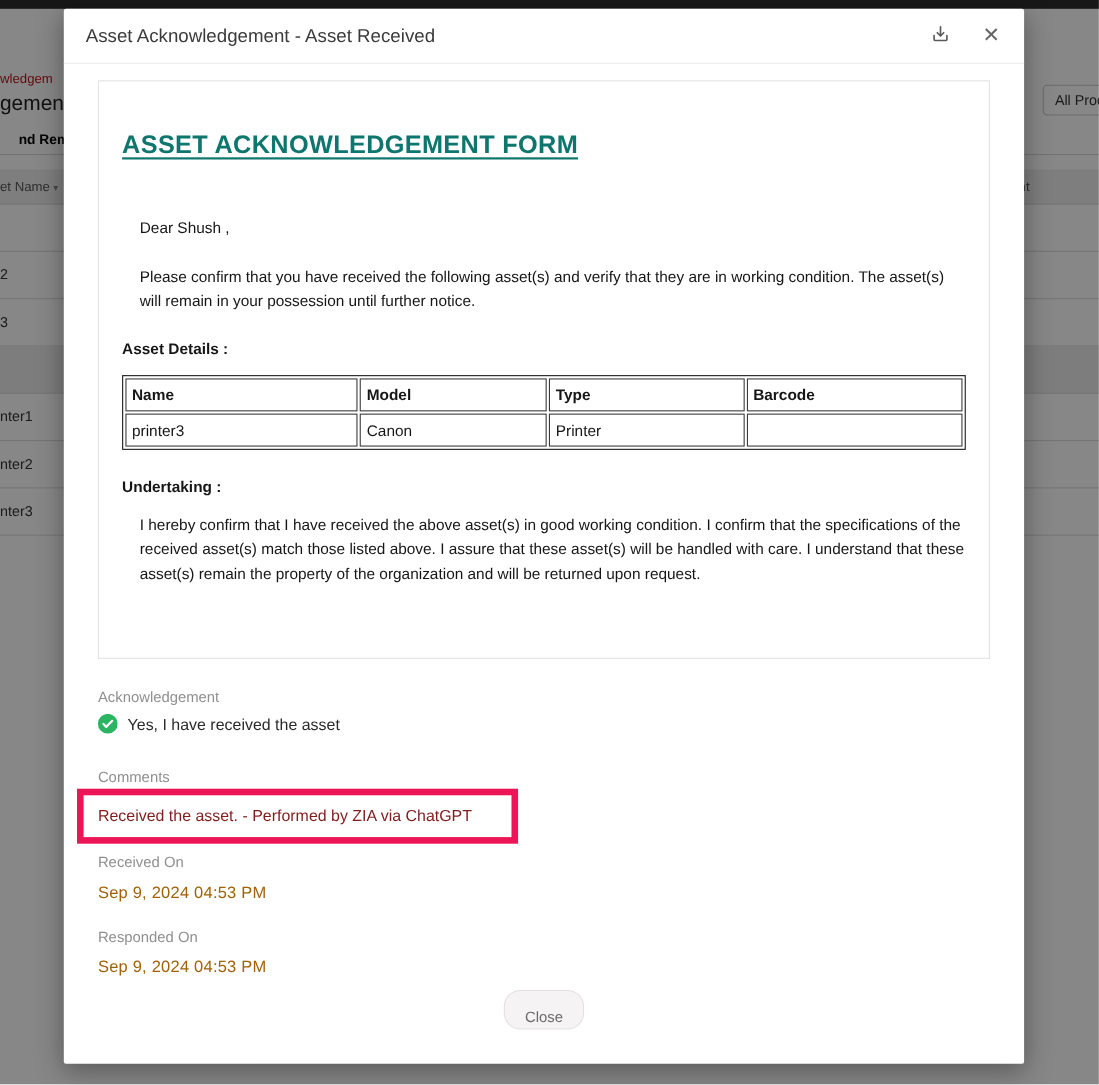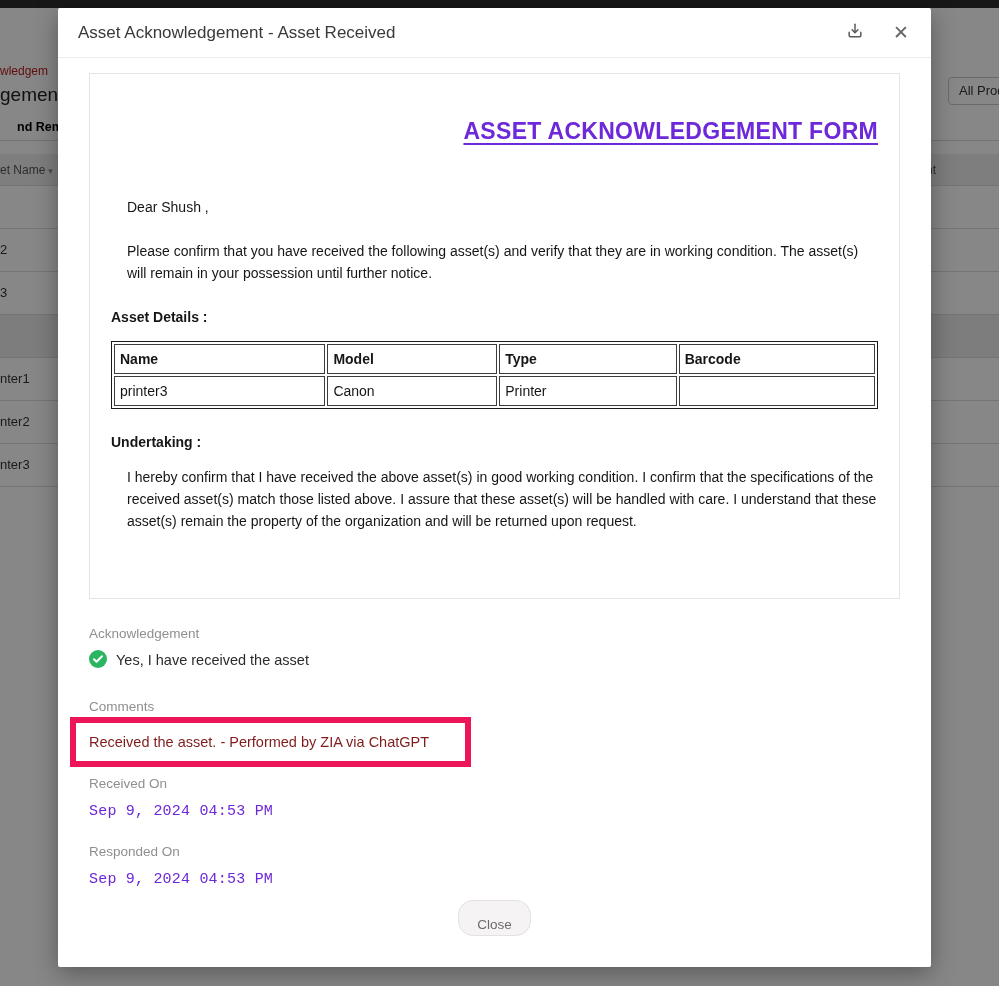--- a/index.html
+++ b/index.html
@@ -38,41 +38,41 @@
   .modal-title { font-size:17px; color:#3a3a3a; }
   .modal-actions { margin-left:auto; display:flex; align-items:center; gap:24px; }
   .icon-btn { background:none; border:none; cursor:pointer; display:flex; align-items:center; padding:2px; }
   .close-glyph { font-size:19px; color:#666; line-height:1; }
 
   .modal-body { flex:1; padding:15px 31px 0 31px; }
 
   
   .paper { border:1px solid #e3e3e3; height:526px; padding:38px 21px 20px 21px;
     color:#161616; font-size:14px; line-height:22px; overflow:hidden; }
-  .doc-title { text-align:right; font-size:23px; font-weight:bold; line-height:1.2;
+  .doc-title { text-align:left; font-size:23px; font-weight:bold; line-height:1.2;
     text-decoration:underline; text-decoration-thickness:2px; text-underline-offset:4px;
-    letter-spacing:.3px; margin:6px 0 50px 0; color:#6d28d9; }
+    letter-spacing:.3px; margin:6px 0 50px 0; color:#0f766e; }
   .doc-p { margin:0 0 22px 16px; }
   .doc-label { font-weight:bold; margin:22px 0 13px 0; }
   .doc-table { width:100%; border-collapse:separate; border-spacing:2px; border:1px solid #1a1a1a; margin:0 0 10px 0; }
   .doc-table th, .doc-table td { border:1px solid #3c3c3c; padding:4px 5px; text-align:left;
     font-size:14px; line-height:20px; font-weight:normal; }
   .doc-table th { font-weight:bold; }
   .c-name{width:28%;} .c-model{width:22.5%;} .c-type{width:23.5%;} .c-barcode{width:26%;}
 
   
   .field-label { color:#8f8f8f; font-size:13.5px; line-height:17px; }
   .lbl-ack { margin-top:26px; }
   .ack-row { display:flex; align-items:center; gap:9px; margin-top:8px; font-size:14.5px; color:#2b2b2b; height:20px; }
   .lbl-comments { margin-top:28px; }
   .comment-annotation { margin:2px 0 0 -19px; width:401px; height:50px;
     border:6px solid #ec1557; display:flex; align-items:center; padding-left:13px; }
   .comment-text { font-size:14.5px; color:#7f1d1d; white-space:nowrap; }
   .lbl-received { margin-top:8px; }
-  .field-value { font-size:15px; color:#6d28d9; margin-top:10px; line-height:19px; letter-spacing:.2px;font-family:Liberation Mono, monospace; }
+  .field-value { font-size:15px; color:#a16207; margin-top:10px; line-height:19px; letter-spacing:.2px; }
   .lbl-responded { margin-top:22px; }
 
   .modal-footer { margin-top:auto; padding:0 0 31px 0; text-align:center; }
   .close-btn { display:inline-block; padding:17px 18px; height:27px; background:#f5f3f3;
     border:1px solid #e6e0e0; border-radius:15px; font-size:13.5px; color:#6b6b6b;
     font-family:"Liberation Sans",sans-serif; cursor:pointer; line-height:13px; }
 </style>
 </head>
 <body>
 

